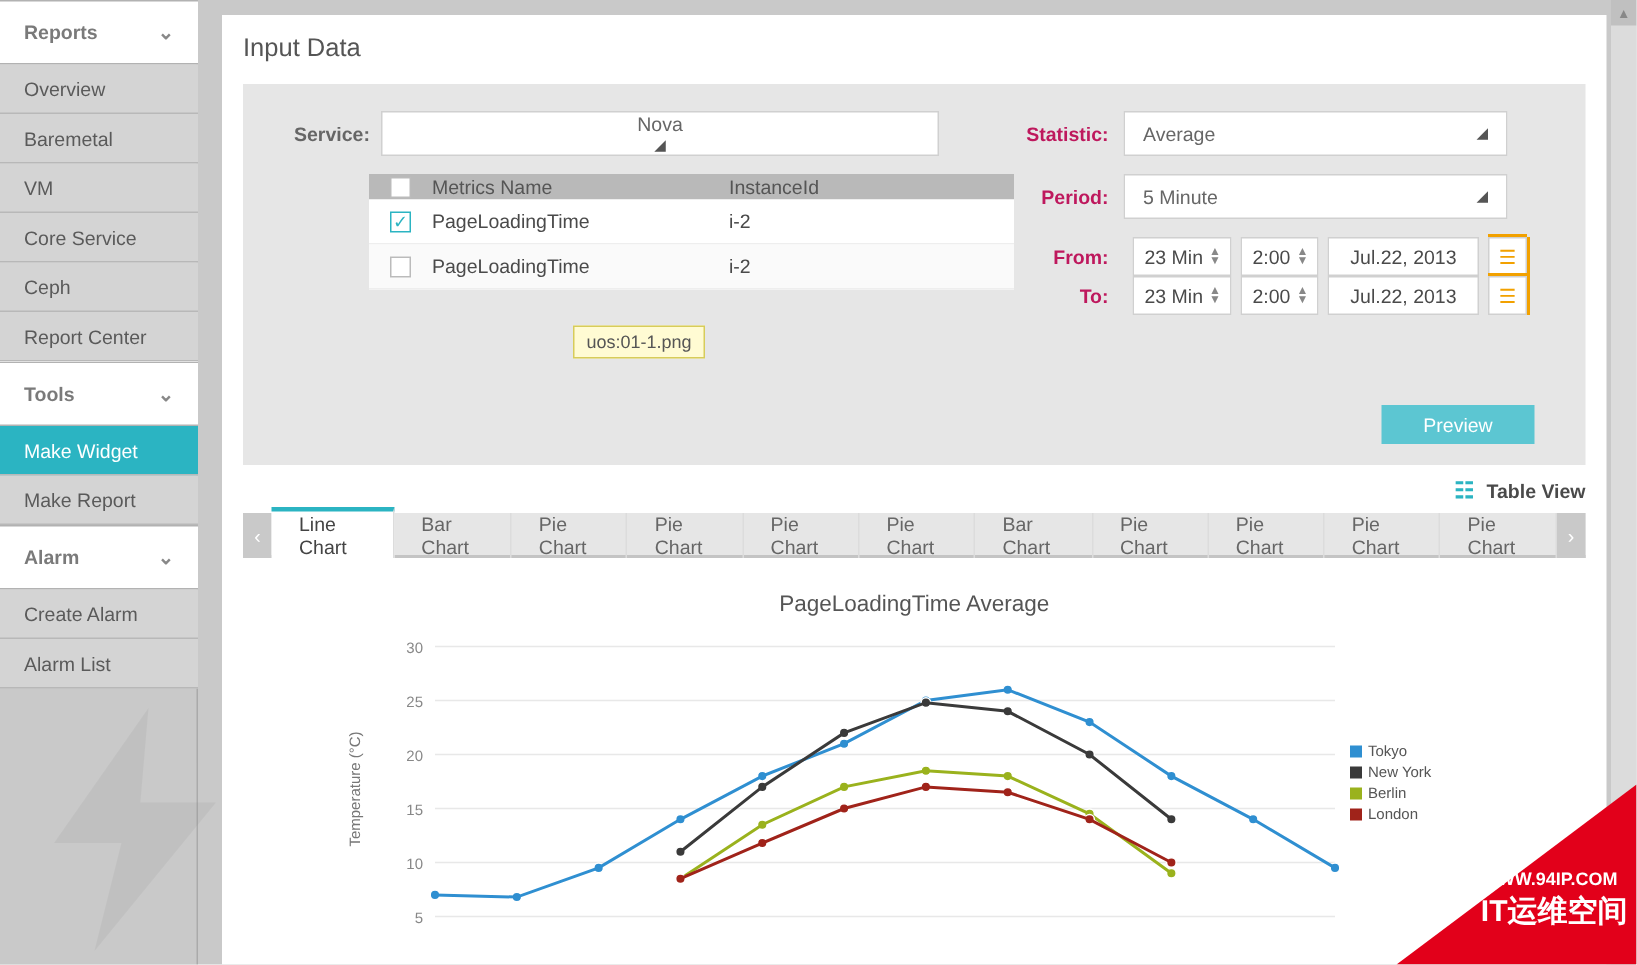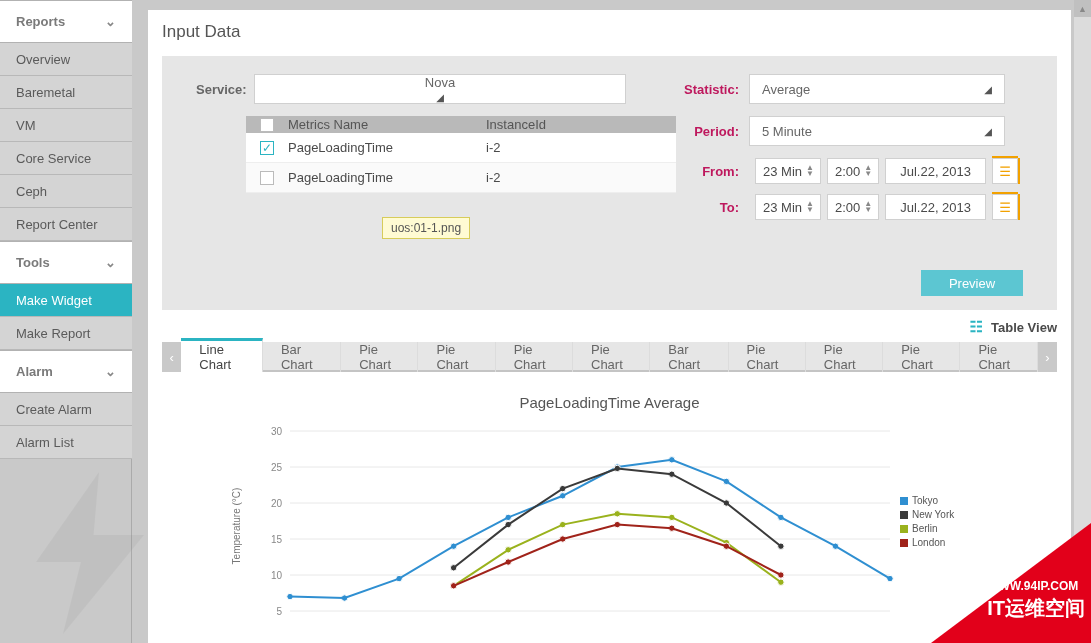--- a/index.html
+++ b/index.html
@@ -157,21 +157,20 @@
   background: #fffbd3;
   border: 1px solid #d7cc5a;
   padding: 3px 8px;
   font-size: 12px;
   color: #555;
 }
 .time-row {
   display: flex;
   align-items: center;
   gap: 6px;
-  margin-bottom: 10px;
 }
 .spinner {
   background: #fff;
   border: 1px solid #d0d0d0;
   height: 26px;
   display: flex;
   align-items: center;
   padding: 0 6px 0 7px;
   gap: 4px;
 }

